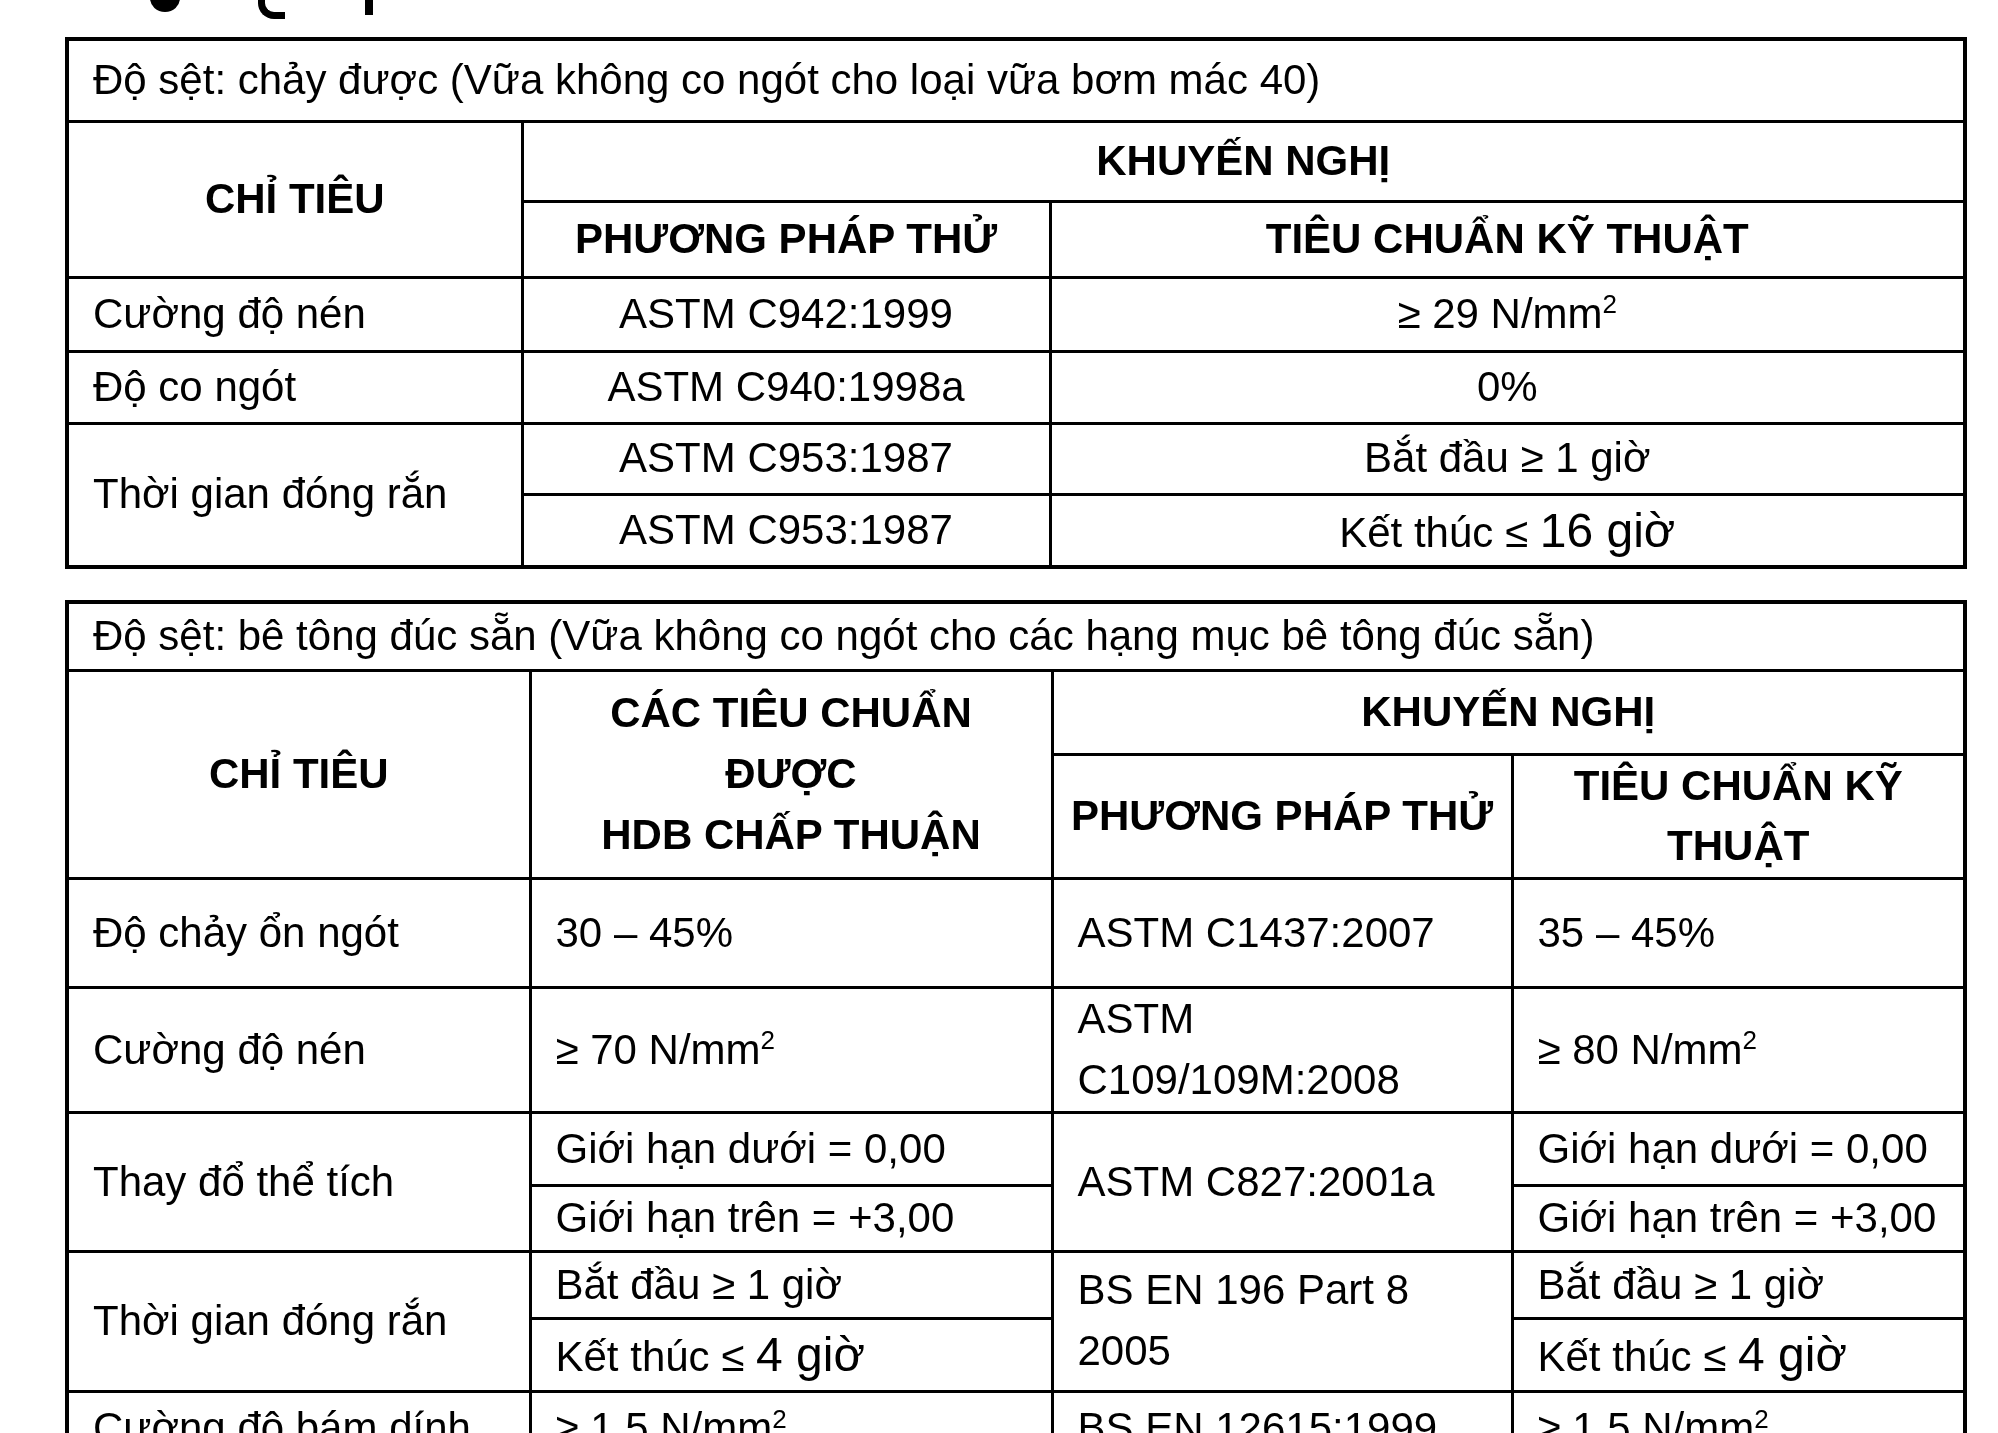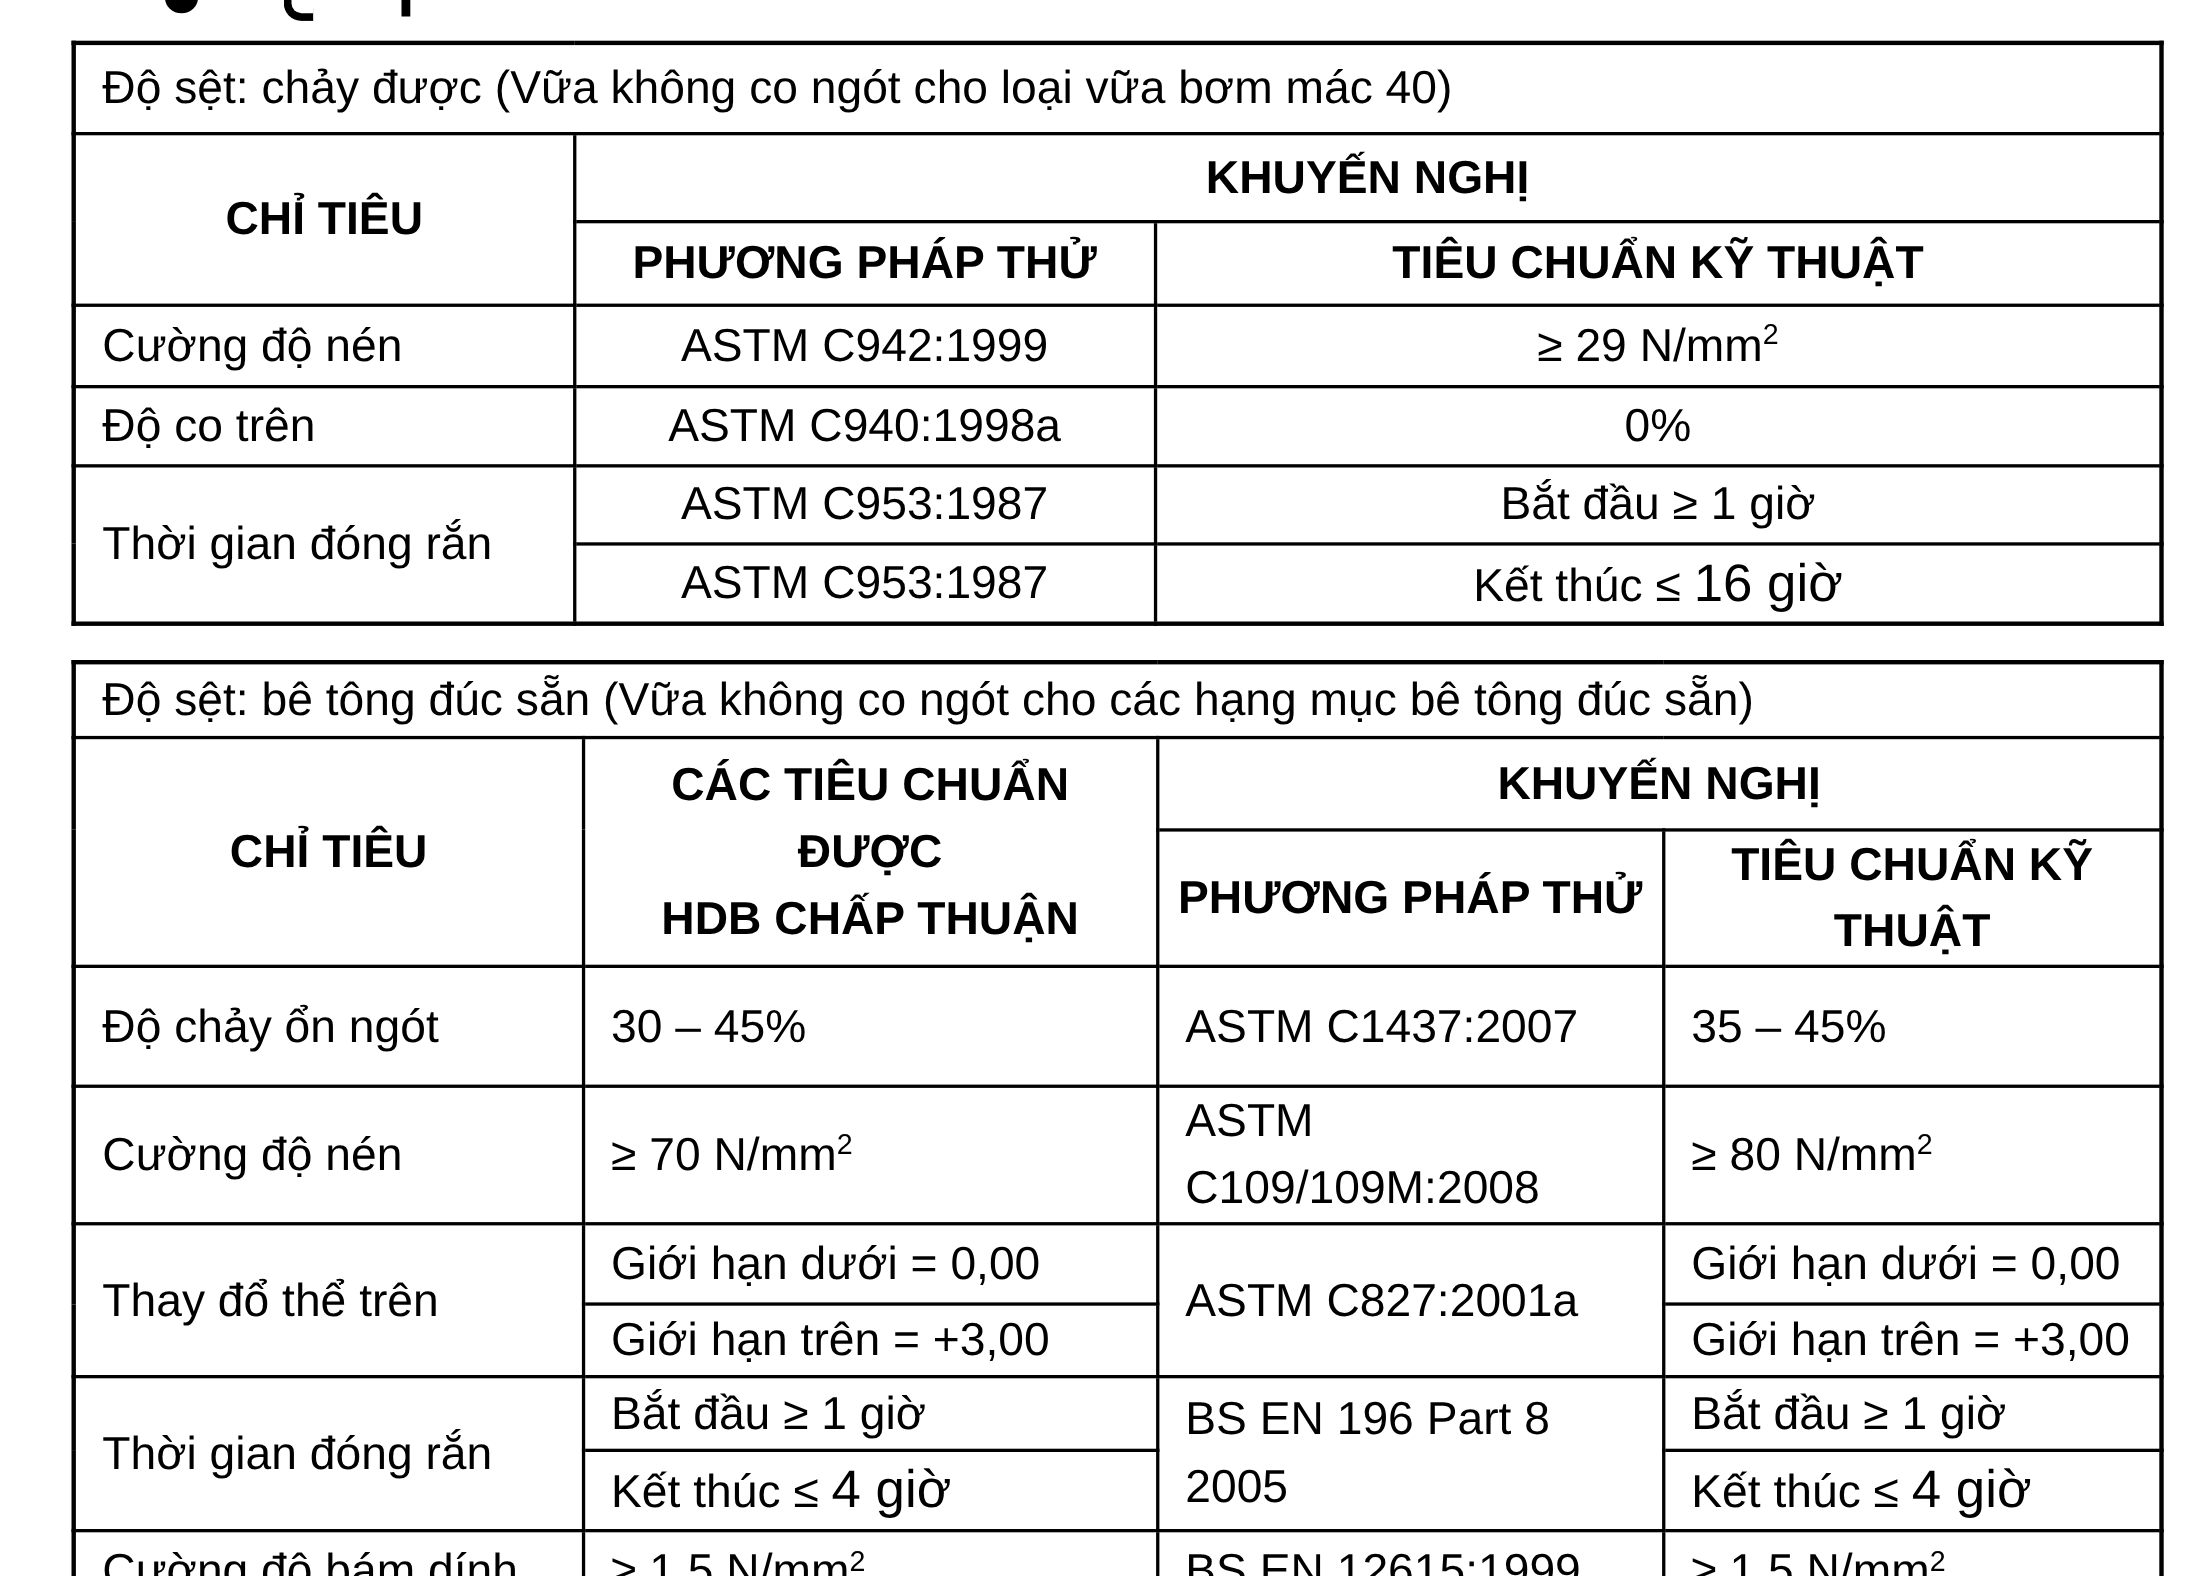--- a/index.html
+++ b/index.html
@@ -97,21 +97,21 @@
     <tr style="height:76px">
       <td class="h">PHƯƠNG PHÁP THỬ</td>
       <td class="h">TIÊU CHUẨN KỸ THUẬT</td>
     </tr>
     <tr style="height:74px">
       <td>Cường độ nén</td>
       <td class="c">ASTM C942:1999</td>
       <td class="c"><span>≥ 29 N/mm</span><sup class="u">2</sup></td>
     </tr>
     <tr style="height:72px">
-      <td>Độ co trên</td>
+      <td>Độ co ngót</td>
       <td class="c">ASTM C940:1998a</td>
       <td class="c">0%</td>
     </tr>
     <tr style="height:71px">
       <td rowspan="2">Thời gian đóng rắn</td>
       <td class="c">ASTM C953:1987</td>
       <td class="c">Bắt đầu ≥ 1 giờ</td>
     </tr>
     <tr style="height:70px">
       <td class="c">ASTM C953:1987</td>
@@ -149,21 +149,21 @@
       <td>35 – 45%</td>
     </tr>
     <tr style="height:101px">
       <td>Cường độ nén</td>
       <td><span>≥ 70 N/mm</span><sup class="u">2</sup></td>
       <td class="preline">ASTM
 C109/109M:2008</td>
       <td><span>≥ 80 N/mm</span><sup class="u">2</sup></td>
     </tr>
     <tr style="height:73px">
-      <td rowspan="2">Thay đổ thể trên</td>
+      <td rowspan="2">Thay đổ thể tích</td>
       <td>Giới hạn dưới = 0,00</td>
       <td rowspan="2">ASTM C827:2001a</td>
       <td>Giới hạn dưới = 0,00</td>
     </tr>
     <tr style="height:66px">
       <td>Giới hạn trên = +3,00</td>
       <td>Giới hạn trên = +3,00</td>
     </tr>
     <tr style="height:67px">
       <td rowspan="2">Thời gian đóng rắn</td>

